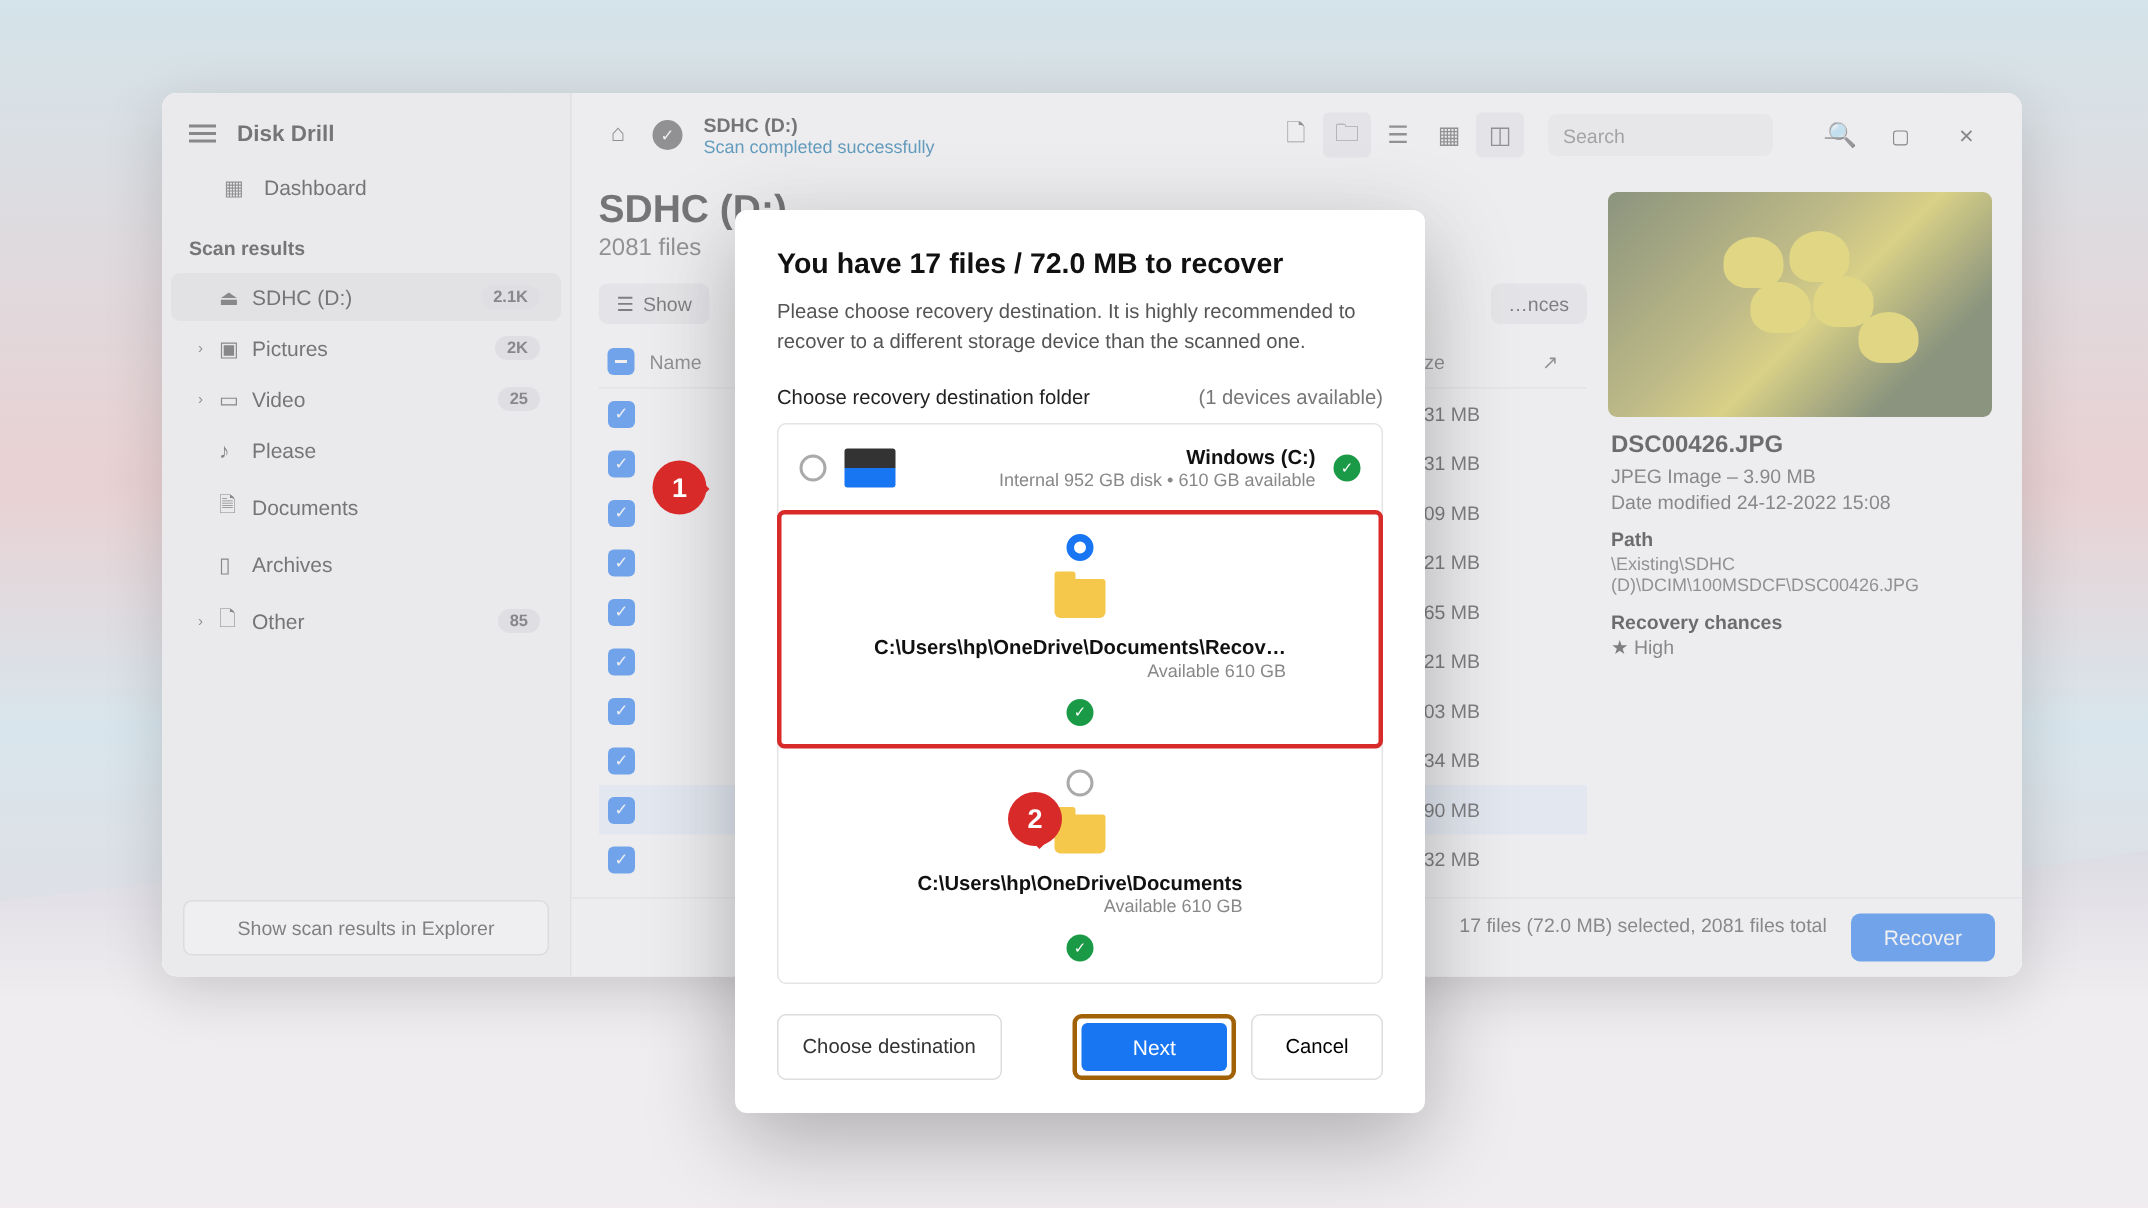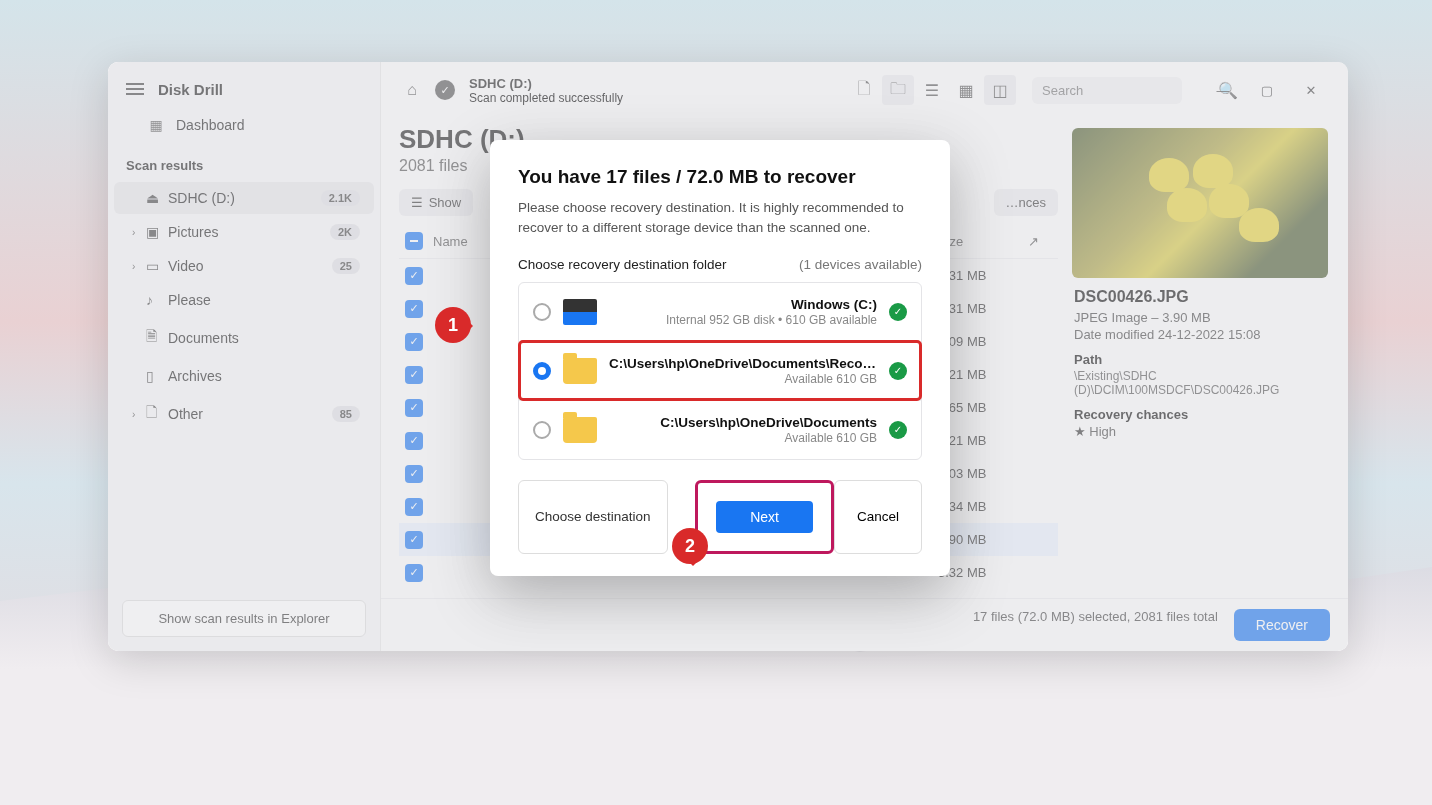--- a/index.html
+++ b/index.html
@@ -35,21 +35,21 @@
 .sb-foot { margin-top:auto; padding:14px; }
 .sb-foot button { width:100%; padding:10px; background:#fff; border:1px solid #ddd; border-radius:6px; font-size:13px; color:#333; cursor:pointer; }
 
 .main { flex:1; display:flex; flex-direction:column; }
 .topbar { display:flex; align-items:center; gap:8px; padding:12px 16px; height:56px; }
 .tb-ic { width:30px; height:30px; display:flex; align-items:center; justify-content:center; color:#555; cursor:pointer; border-radius:4px; }
 .tb-ic.group{background:#ececef;}
 .chk-round{width:20px;height:20px;border-radius:50%;background:#555;color:#fff;display:flex;align-items:center;justify-content:center;font-size:11px;}
 .tb-titles{margin-left:6px;}
 .tb-titles .t1{font-size:13px;font-weight:600;color:#222;}
-.tb-titles .t2{font-size:12px;color:#000000;}
+.tb-titles .t2{font-size:12px;color:#0369a1;}
 .tb-spacer{flex:1;}
 .tb-tools{display:flex;gap:2px;margin-right:8px;}
 .tb-tools .tb-ic{width:32px;}
 .search{display:flex;align-items:center;background:#f0f0f2;border-radius:6px;padding:4px 10px;width:150px;}
 .search input{border:none;background:none;outline:none;font-size:13px;flex:1;color:#777;}
 .win-ctrl{display:flex;gap:2px;margin-left:12px;}
 .win-ctrl div{width:42px;height:30px;display:flex;align-items:center;justify-content:center;color:#444;font-size:13px;cursor:pointer;}
 
 .content{padding:6px 18px;flex:1;display:flex;overflow:hidden;}
 .left-pane{flex:1;display:flex;flex-direction:column;overflow:hidden;}
@@ -83,34 +83,34 @@
 .btn-primary{background:#1976f2;color:#fff;border:none;border-radius:6px;padding:8px 22px;font-size:14px;cursor:pointer;}
 
 
 .modal{position:absolute;left:490px;top:140px;width:460px;background:#fff;border-radius:8px;box-shadow:0 18px 60px rgba(0,0,0,.28);z-index:20;padding:26px 28px 22px;}
 .modal h2{font-size:19px;font-weight:600;color:#111;margin-bottom:10px;}
 .modal .desc{font-size:13.5px;color:#555;line-height:1.5;margin-bottom:18px;}
 .dest-head{display:flex;justify-content:space-between;font-size:13.5px;color:#222;margin-bottom:10px;}
 .dest-head .r{color:#777;}
 .dest-list{border:1px solid #e4e4e7;border-radius:6px;text-align:right;}
 .dest-item{display:flex;align-items:center;gap:12px;padding:14px 14px;cursor:pointer;position:relative;}
-.dest-item + .dest-item{border-top:1px solid #eee;}
+.dest-item + .dest-item{border-top:1px solid #eee;flex-direction:column;}
 .dest-item.hl{outline:3px solid #d92a2a;outline-offset:-2px;border-radius:4px;z-index:2;}
 .radio{width:18px;height:18px;border:2px solid #aaa;border-radius:50%;flex-shrink:0;}
 .radio.on{border-color:#1976f2;border-width:5px;}
 .drive-ic{width:34px;height:26px;background:linear-gradient(#333 50%,#1976f2 50%);border-radius:2px;flex-shrink:0;}
 .folder-ic{width:34px;height:26px;background:#f5c84b;border-radius:2px 2px 4px 4px;position:relative;flex-shrink:0;}
 .folder-ic::before{content:"";position:absolute;left:0;top:-5px;width:14px;height:6px;background:#f5c84b;border-radius:2px 2px 0 0;}
 .dest-txt{flex:1;min-width:0;}
 .dest-txt .p1{font-size:13.5px;font-weight:600;color:#111;white-space:nowrap;overflow:hidden;text-overflow:ellipsis;}
 .dest-txt .p2{font-size:12px;color:#888;margin-top:1px;}
 .ok-ic{width:18px;height:18px;background:#1a9a46;border-radius:50%;display:flex;align-items:center;justify-content:center;color:#fff;font-size:10px;flex-shrink:0;}
-.modal-actions{display:flex;margin-top:20px;}
+.modal-actions{display:flex;gap:10px;margin-top:20px;}
 .btn-secondary{border:1px solid #ddd;background:#fff;color:#333;border-radius:6px;padding:9px 16px;font-size:13.5px;cursor:pointer;}
-.btn-next-wrap{margin-left:auto;border:3px solid #be185d;border-radius:6px;padding:18px;}
+.btn-next-wrap{margin-left:auto;border:3px solid #a16207;border-radius:6px;padding:3px;}
 .btn-next{background:#1976f2;color:#fff;border:none;border-radius:4px;padding:8px 34px;font-size:14px;cursor:pointer;}
 .btn-cancel{border:1px solid #ddd;background:#fff;padding:9px 22px;border-radius:6px;font-size:13.5px;cursor:pointer;}
 
 
 .bubble{position:absolute;width:36px;height:36px;background:#d92a2a;border-radius:50%;color:#fff;font-size:18px;font-weight:700;display:flex;align-items:center;justify-content:center;z-index:25;}
 .bubble::after{content:"";position:absolute;right:-9px;top:12px;border:7px solid transparent;border-left-color:#d92a2a;}
 .b1{left:435px;top:307px;}
 .b2{left:672px;top:528px;}
 .b2::after{right:auto;bottom:-9px;top:auto;left:14px;border:7px solid transparent;border-top-color:#d92a2a;}
 </style>

